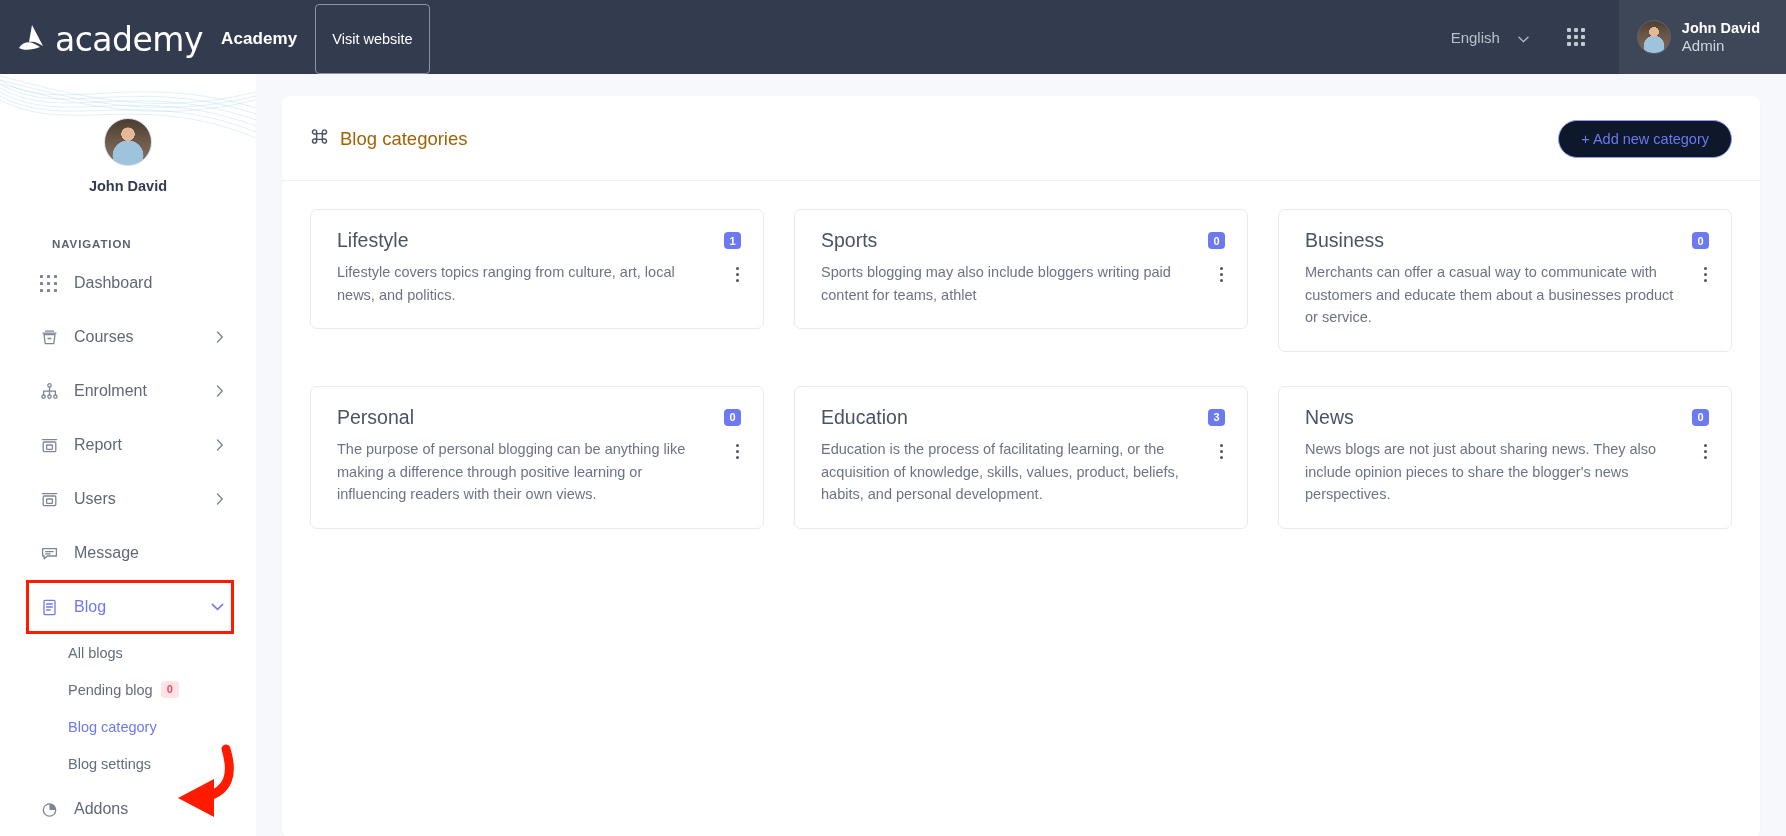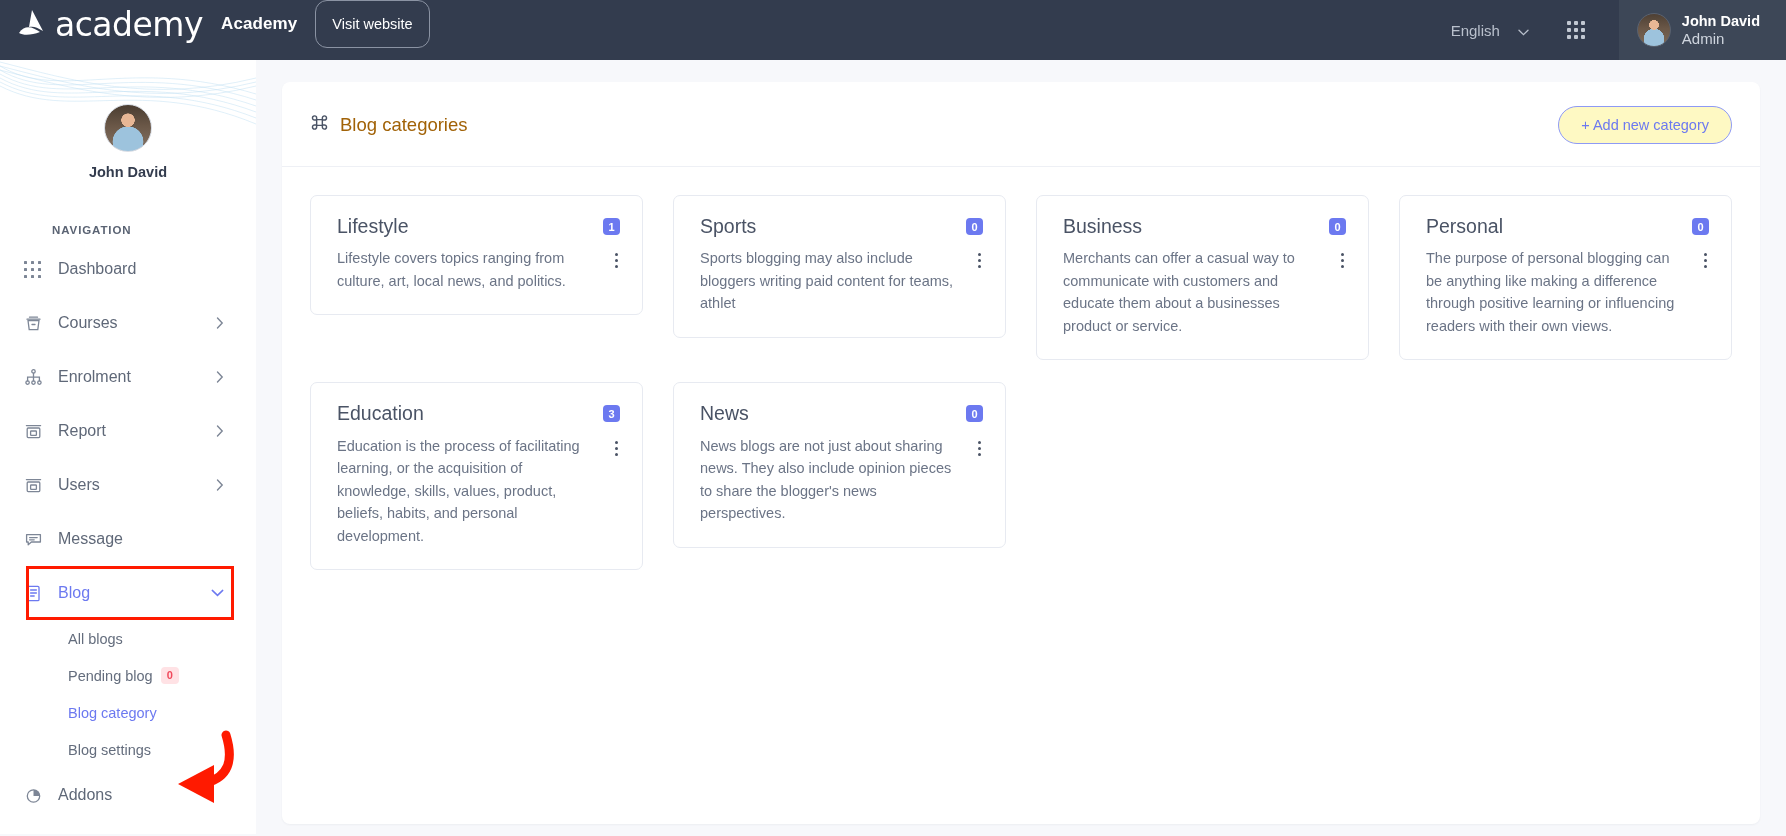--- a/index.html
+++ b/index.html
@@ -6,24 +6,24 @@
   html, body {
     width: 1786px;
     height: 836px;
     overflow: hidden;
     font-family: "Liberation Sans", sans-serif;
     background: #f7f8fb;
   }
 
   
   .topbar {
-    height: 60px;
+    height: 74px;
     background: #333c4e;
     display: flex;
-    align-items: flex-start;
+    align-items: flex-end;
     position: relative;
     z-index: 40;
   }
   .brand-block {
     display: flex;
     align-items: center;
     padding-left: 16px;
     gap: 18px;
   }
   .logo {
@@ -44,22 +44,22 @@
   .brand-name {
     color: #ffffff;
     font-size: 17px;
     font-weight: 700;
     letter-spacing: .1px;
   }
   .visit-btn {
     border: 1px solid #8b93a3;
     color: #ffffff;
     background: transparent;
-    border-radius: 12px;
-    padding: 15px 16px;
+    border-radius: 4px;
+    padding: 26px 16px;
     font-size: 14.5px;
     cursor: pointer;
     font-family: "Liberation Sans", sans-serif;
     white-space: nowrap;
   }
   .topbar-right {
     margin-left: auto;
     display: flex;
     align-items: center;
     height: 100%;
@@ -132,21 +132,21 @@
     margin: 44px 0 6px 52px;
     font-size: 11.5px;
     letter-spacing: .9px;
     font-weight: 700;
     color: #5a6373;
   }
   .nav-list { padding: 0 22px 0 0; }
   .nav-item {
     display:flex; align-items:center;
     height: 54px;
-    padding-left: 24px;
+    padding-left: 40px;
     color:#5f6878;
     font-size: 16px;
     cursor:pointer;
     position:relative;
     text-align:center;
   }
   .nav-item .nic { width: 26px; display:flex; align-items:center; flex-shrink:0; }
   .nav-item .ntext { margin-left: 8px; }
   .nav-item .ncaret { margin-left:auto; margin-right: 10px; display:flex; }
   .nav-item.active { color:#6c79f0; }
@@ -198,33 +198,33 @@
     border-bottom: 1px solid #eef0f5;
   }
   .panel-title {
     display:flex; align-items:center; gap:11px;
     font-size:18.5px; font-weight:400; color:#a16207;
   }
   .add-btn {
     margin-left:auto;
     border:1px solid #8e9af5;
     color:#6c79f0;
-    background:#fef9c3;
+    background:#0f172a;
     border-radius: 22px;
     padding: 10px 22px;
     font-size: 14.5px;
     cursor:pointer;
     font-family:"Liberation Sans", sans-serif;
     white-space:nowrap;
   }
 
   .cards {
     display:grid;
-    grid-template-columns: repeat(4, 1fr);
-    gap: 22px 30px;
+    grid-template-columns: repeat(3, 1fr);
+    gap: 34px 30px;
     padding: 28px 28px 0 28px;
     align-items:start;
   }
   .card {
     border: 1px solid #e7eaf1;
     border-radius: 7px;
     padding: 20px 22px 22px 26px;
     background:#fff;
     position:relative;
     min-height: 112px;

